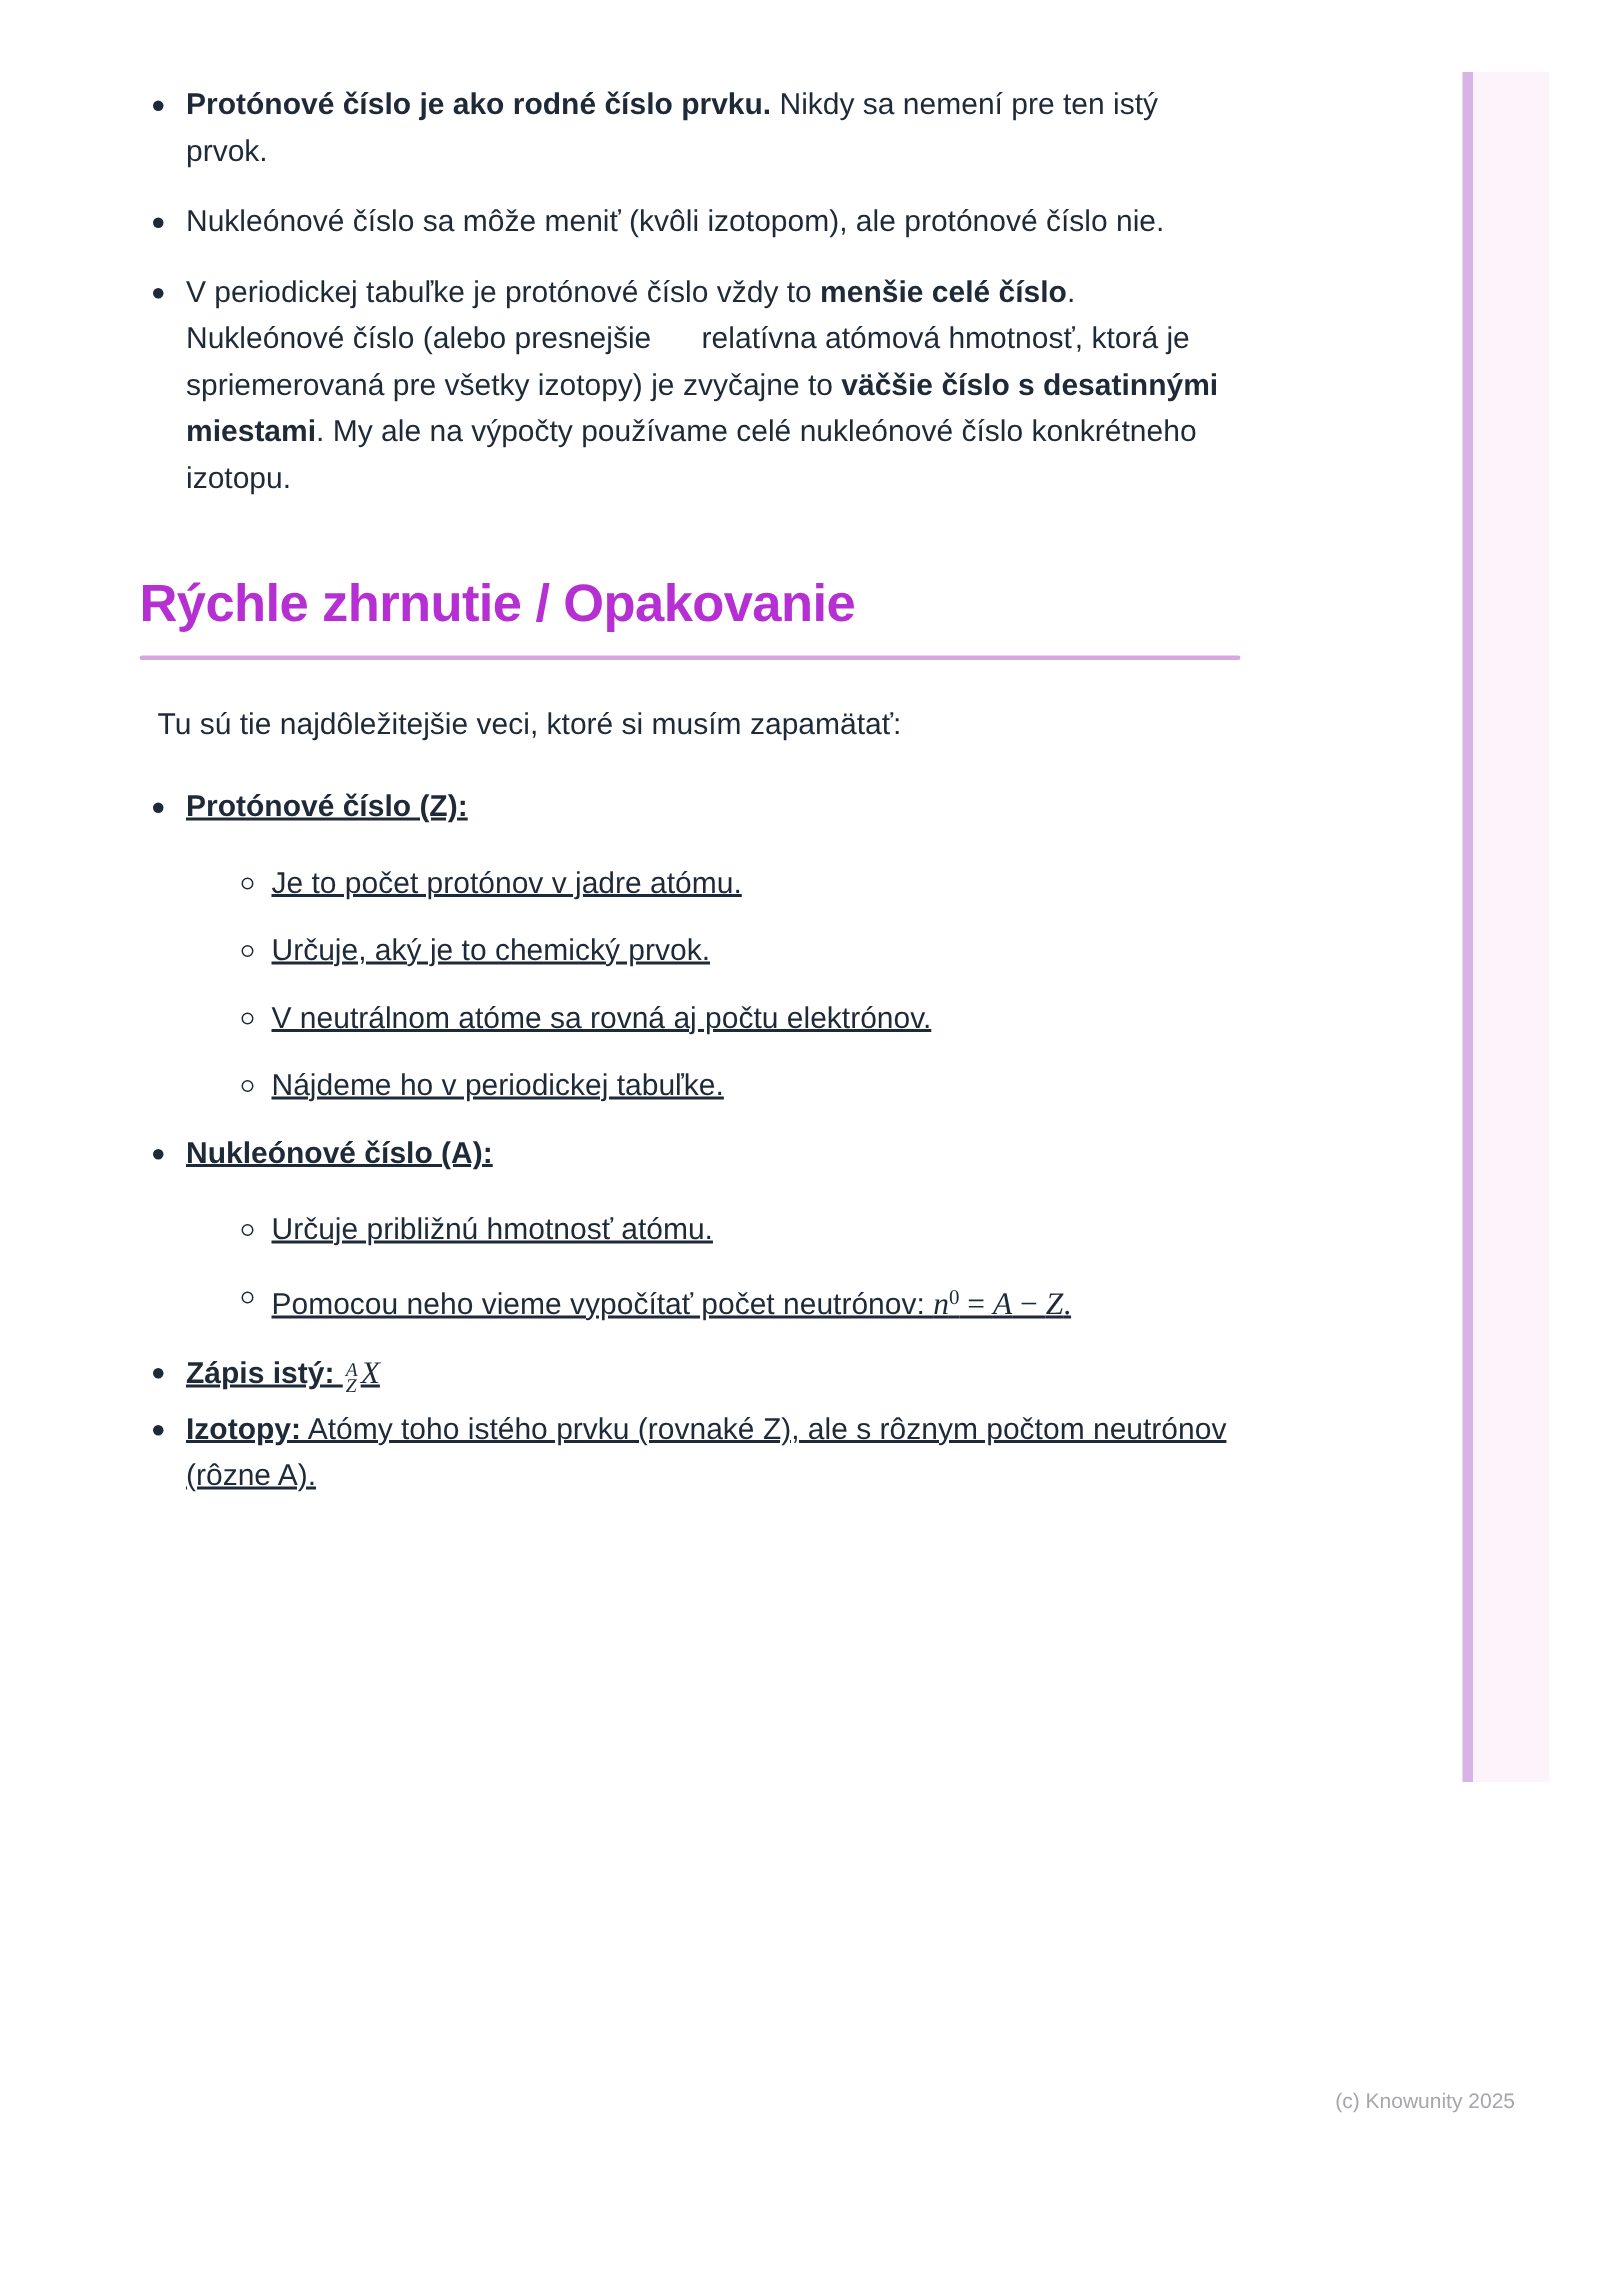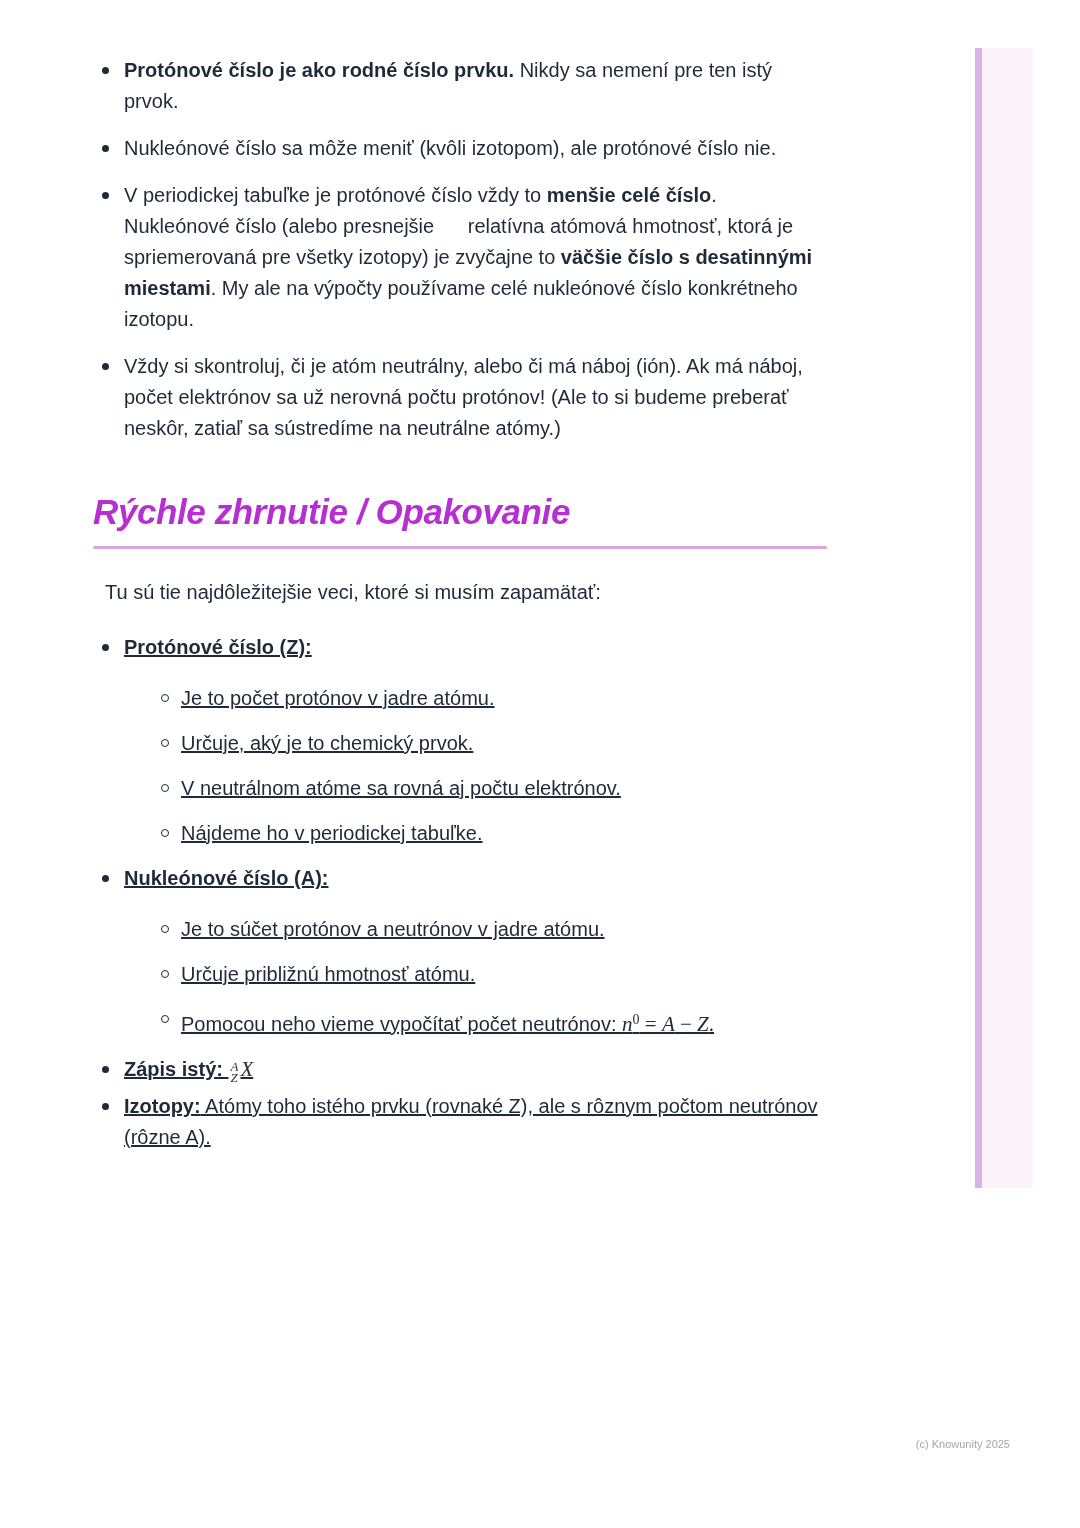--- a/index.html
+++ b/index.html
@@ -39,60 +39,58 @@
   .seg-msup{font-family:"Liberation Serif", serif;font-size:14px;vertical-align:7px;}
   .seg-stack{
     display:inline-block;vertical-align:-6px;text-align:left;
     font-family:"Liberation Serif", serif;font-style:italic;
     font-size:13px;line-height:11px;margin:0 2px 0 2px;
   }
   .seg-stack span{display:block;}
   h1.section-heading{
     margin:48px 0 0 0;
     font-size:35px;line-height:40px;font-weight:700;
-    color:var(--heading);letter-spacing:-0.4px;font-style:italic;
+    color:var(--heading);letter-spacing:-0.4px;
   }
   .rule{height:3px;background:var(--rule);border-radius:2px;margin:14px 0 28px 0;}
   p.summary-intro{margin:0 0 24px 12px;}
   #summary-list > li{margin-bottom:6px;text-decoration:underline;}
   .right-band{
     position:absolute;left:975px;top:48px;width:58px;height:1140px;
     background:var(--band-fill);
     border-left:7px solid var(--band-line);
   }
   .footer{
-    position:absolute;right:70px;top:1434px;
-    font-size:11px;line-height:20px;color:var(--footer-text);
+    position:absolute;right:70px;top:1390px;
+    font-size:14px;line-height:20px;color:var(--footer-text);
   }
 </style>
 </head>
 <body>
 
 <div class="content">
   <ul class="blist" id="intro-list">
       <li><span class="bullet-dot"></span><span><span class="seg-b">Protónové číslo je ako rodné číslo prvku.</span><span class="seg-n"> Nikdy sa nemení pre ten istý prvok.</span></span></li>
       <li><span class="bullet-dot"></span><span><span class="seg-n">Nukleónové číslo sa môže meniť (kvôli izotopom), ale protónové číslo nie.</span></span></li>
       <li><span class="bullet-dot"></span><span><span class="seg-n">V periodickej tabuľke je protónové číslo vždy to </span><span class="seg-b">menšie celé číslo</span><span class="seg-n">. Nukleónové číslo (alebo presnejšie </span><span class="seg-i">relatívna atómová hmotnosť</span><span class="seg-n">, ktorá je spriemerovaná pre všetky izotopy) je zvyčajne to </span><span class="seg-b">väčšie číslo s desatinnými miestami</span><span class="seg-n">. My ale na výpočty používame celé nukleónové číslo konkrétneho izotopu.</span></span></li>
-      <li><span class="bullet-dot"></span><span><span class="seg-n">Vždy si skontroluj, či je atóm neutrálny, alebo či má náboj (ión). Ak má náboj, počet elektrónov sa už nerovná počtu protónov! (Ale to si budeme preberať neskôr, zatiaľ sa sústredíme na neutrálne atómy.)</span></span></li>
     </ul>
 
   <h1 class="section-heading">Rýchle zhrnutie / Opakovanie</h1>
   <div class="rule"></div>
 
   <p class="summary-intro">Tu sú tie najdôležitejšie veci, ktoré si musím zapamätať:</p>
 
   <ul class="blist" id="summary-list">
       <li><span class="bullet-dot"></span><span><span class="seg-b">Protónové číslo (Z):</span></span><ul class="sub">
           <li><span class="bullet-ring"></span><span><span class="seg-n">Je to počet protónov v jadre atómu.</span></span></li>
           <li><span class="bullet-ring"></span><span><span class="seg-n">Určuje, aký je to chemický prvok.</span></span></li>
           <li><span class="bullet-ring"></span><span><span class="seg-n">V neutrálnom atóme sa rovná aj počtu elektrónov.</span></span></li>
           <li><span class="bullet-ring"></span><span><span class="seg-n">Nájdeme ho v periodickej tabuľke.</span></span></li>
         </ul></li>
       <li><span class="bullet-dot"></span><span><span class="seg-b">Nukleónové číslo (A):</span></span><ul class="sub">
-          <li><span class="bullet-ring"></span><span><span class="seg-n">Je to súčet protónov a neutrónov v jadre atómu.</span></span></li>
           <li><span class="bullet-ring"></span><span><span class="seg-n">Určuje približnú hmotnosť atómu.</span></span></li>
           <li><span class="bullet-ring"></span><span><span class="seg-n">Pomocou neho vieme vypočítať počet neutrónov: </span><span class="seg-m">n</span><span class="seg-msup">0</span><span class="seg-mr"> = </span><span class="seg-m">A</span><span class="seg-mr"> − </span><span class="seg-m">Z</span><span class="seg-mr">.</span></span></li>
         </ul></li>
       <li><span class="bullet-dot"></span><span><span class="seg-b">Zápis istý: </span><span class="seg-stack"><span>A</span><span>Z</span></span><span class="seg-m">X</span></span></li>
       <li><span class="bullet-dot"></span><span><span class="seg-b">Izotopy:</span><span class="seg-n"> Atómy toho istého prvku (rovnaké Z), ale s rôznym počtom neutrónov (rôzne A).</span></span></li>
     </ul>
 </div>
 
 <div class="right-band"></div>
 

